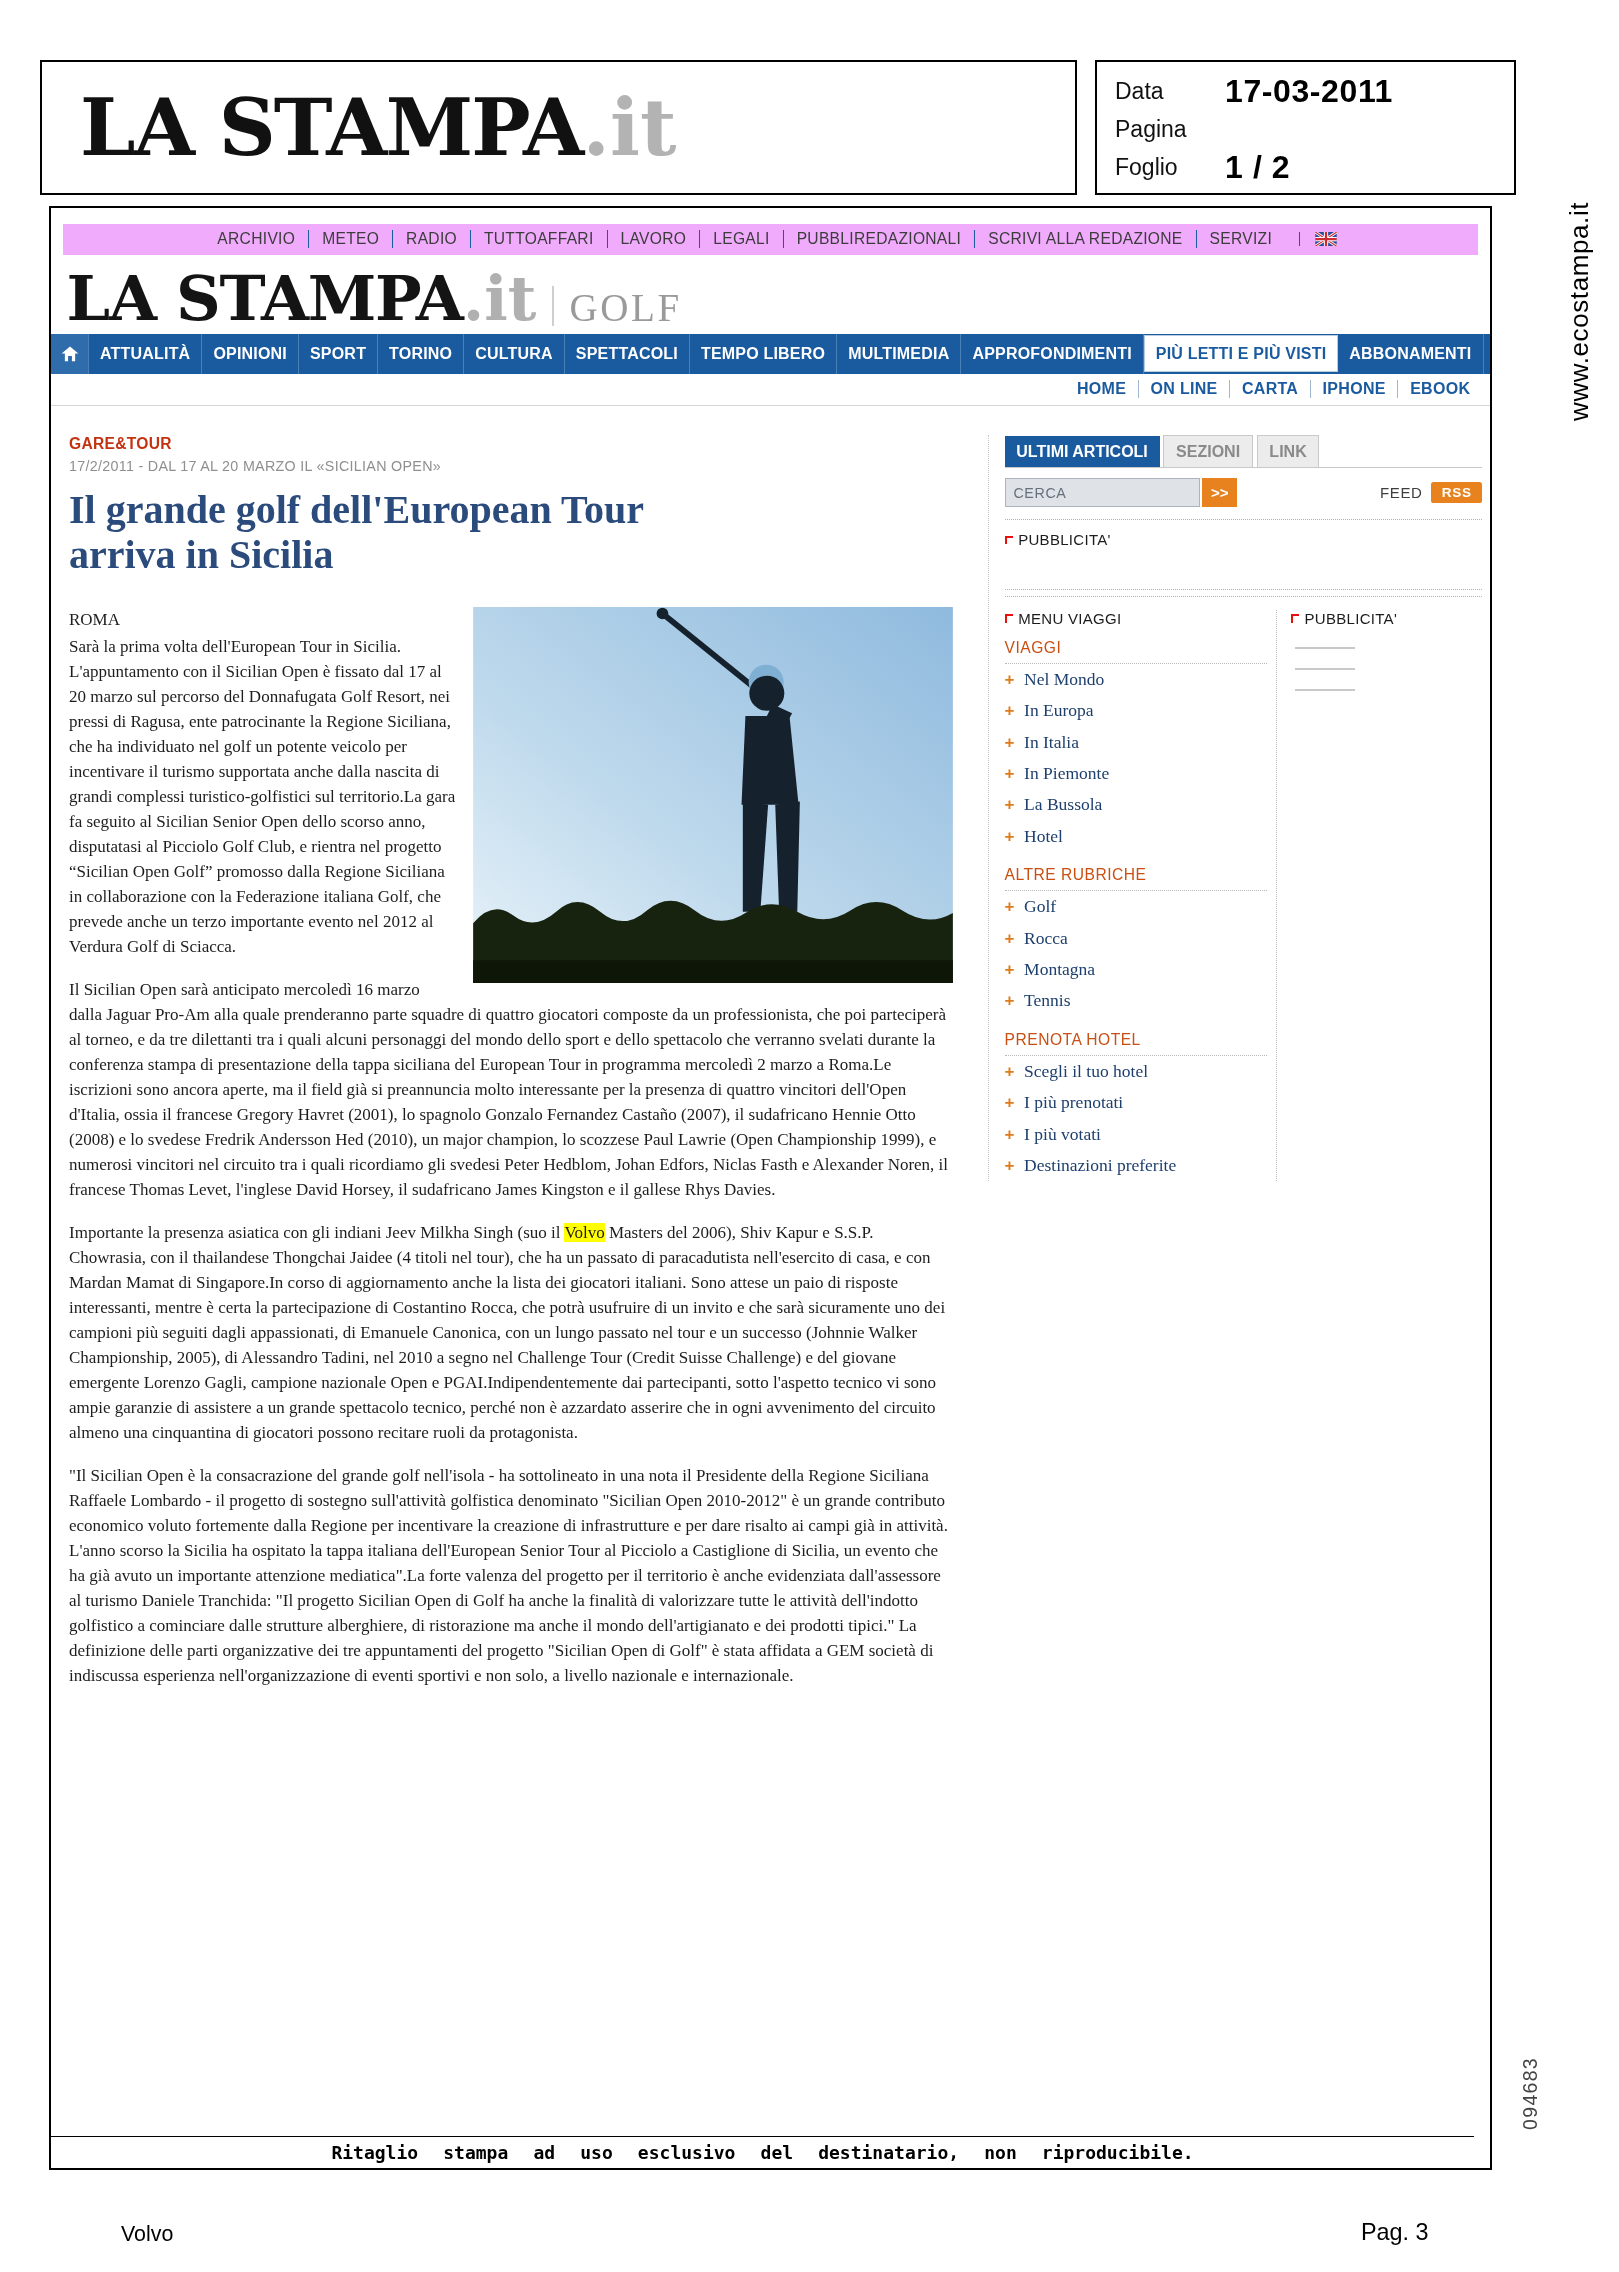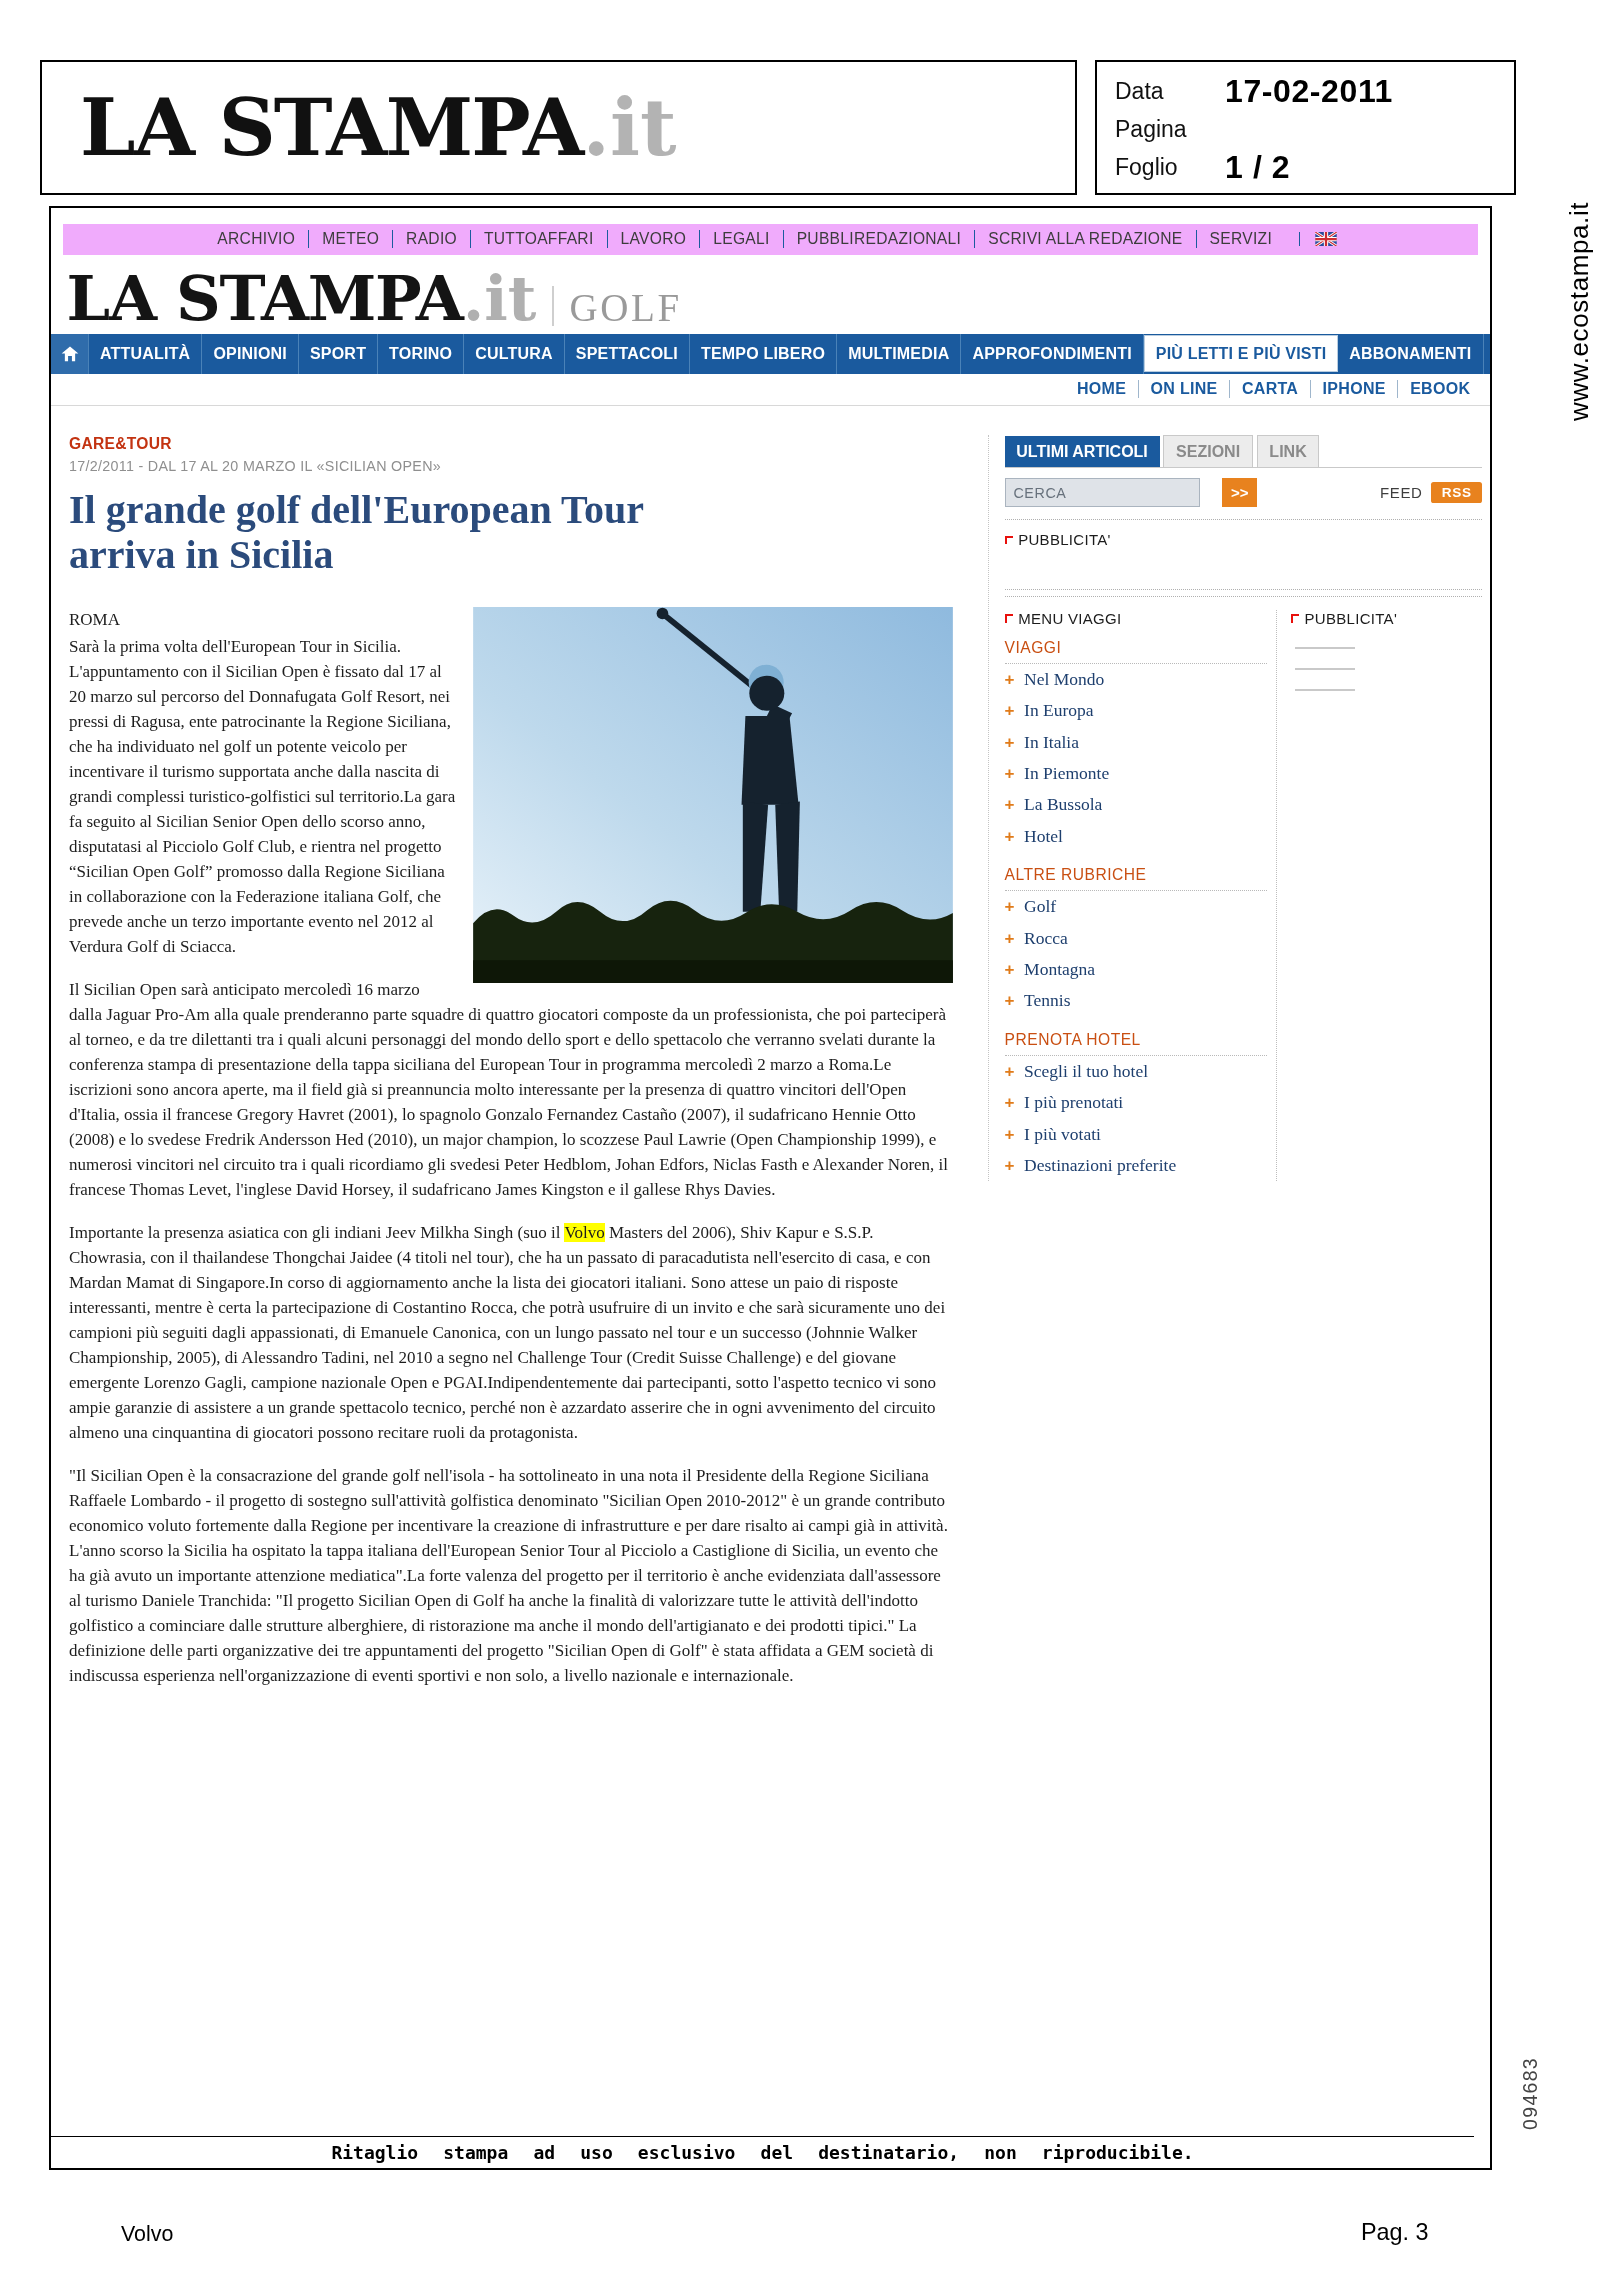--- a/index.html
+++ b/index.html
@@ -57,21 +57,21 @@
   .article-body p { margin-bottom:18px; text-align:left; }
   .hl-yellow { background:#ffff00; }
 
   
   .sidebar { position:absolute; left:937px; top:227px; width:494px; border-left:1.3px dotted #c4c4c4; padding-left:15.6px; }
   .tabs { display:flex; align-items:flex-end; border-bottom:0.6px solid #c9c9c9; }
   .tab { font-size:16px; font-weight:bold; padding:6.5px 11.7px; white-space:nowrap; }
   .tab.active { background:#1a5a9e; color:#fff; }
   .tab.idle { background:#ececec; color:#8a8a8a; border:0.6px solid #c9c9c9; border-bottom:none; margin-left:3.9px; }
 
-  .search-row { display:flex; align-items:center; margin-top:10.4px;gap:20px; }
+  .search-row { display:flex; align-items:center; margin-top:10.4px; }
   .search-box { width:195px; height:28.6px; background:#dfe3e8; border:0.6px solid #aab4bf; display:flex; align-items:center; padding-left:7.8px; font-size:14.3px; color:#67717c; letter-spacing:0.6px; }
   .search-btn { width:35px; height:28.6px; background:#e8821e; color:#fff; font-weight:bold; font-size:15px; display:flex; align-items:center; justify-content:center; margin-left:2.6px; }
   .feed-wrap { margin-left:auto; display:flex; align-items:center; }
   .feed-label { font-size:15px; color:#3e3e3e; margin-right:9px; letter-spacing:0.6px; }
   .rss-badge { background:#e8821e; color:#fff; font-weight:bold; font-size:13.6px; padding:3.2px 10.4px; border-radius:2.6px; letter-spacing:0.6px; }
 
   .dotted { border-top:1.3px dotted #b0b0b0; margin-top:11.7px; }
   .adlabel-row { display:flex; align-items:center; margin-top:11.7px; }
   .corner-icon { width:8.4px; height:8.4px; border-left:2.6px solid #e8100c; border-top:2.6px solid #e8100c; display:inline-block; margin-right:5.2px; }
   .adlabel { font-size:15px; color:#1c1c1c; letter-spacing:0.3px; }
@@ -97,21 +97,21 @@
 </head>
 <body>
 
 <div class="logo-box">
   <span class="logo-main">LA STAMPA</span>
     <span class="logo-it">.it</span>
 </div>
 
 <div class="meta-box">
   <span class="meta-label">Data</span>
-  <span class="meta-value">17-02-2011</span>
+  <span class="meta-value">17-03-2011</span>
   <span class="meta-label">Pagina</span>
   <span></span>
   <span class="meta-label">Foglio</span>
   <span class="meta-value">1 / 2</span>
 </div>
 
 <div class="ecostampa">www.ecostampa.it</div>
 <div class="clip-code">094683</div>
 
 <div class="main-box">

